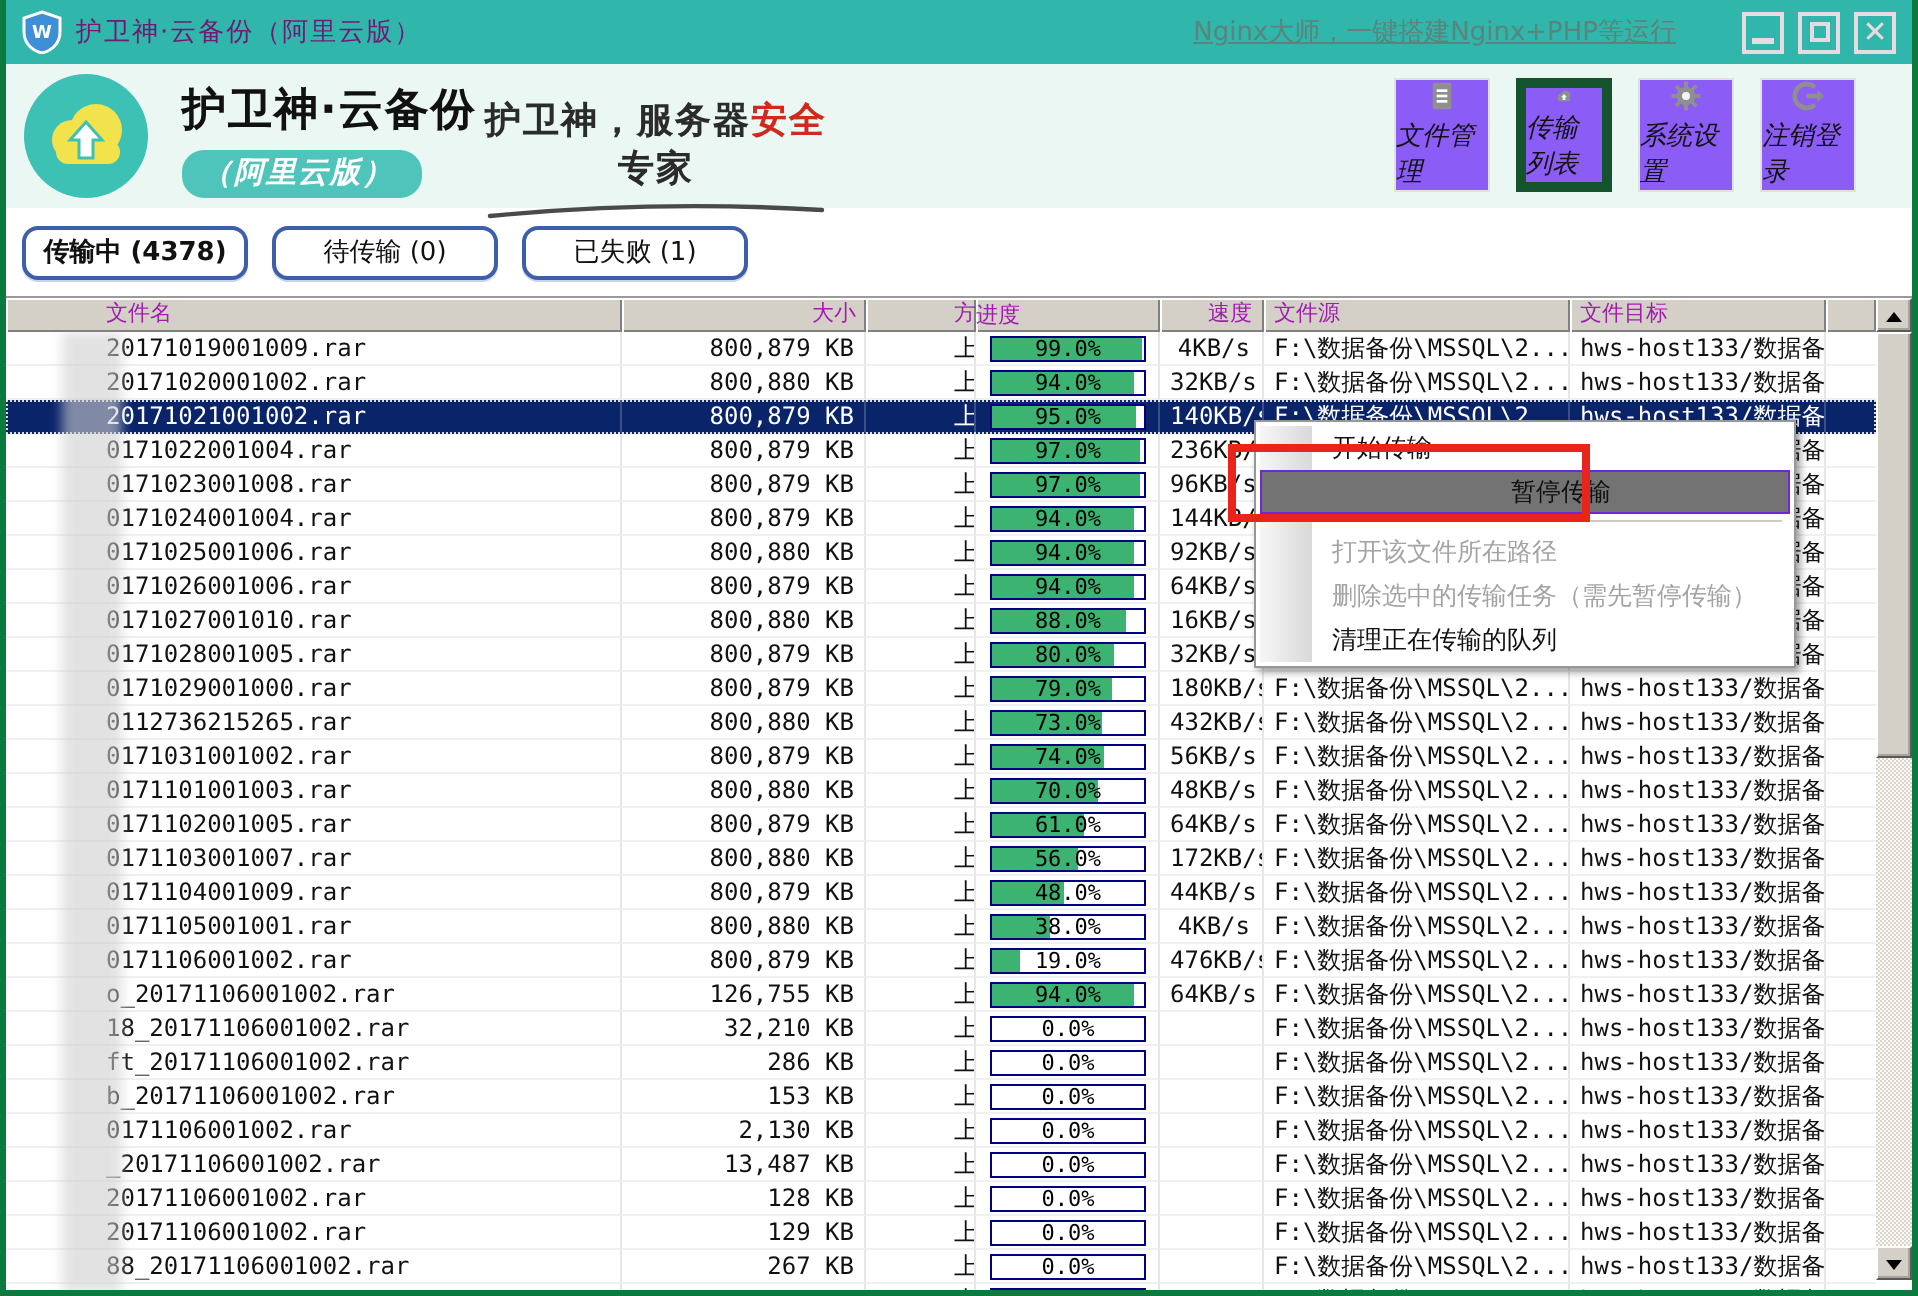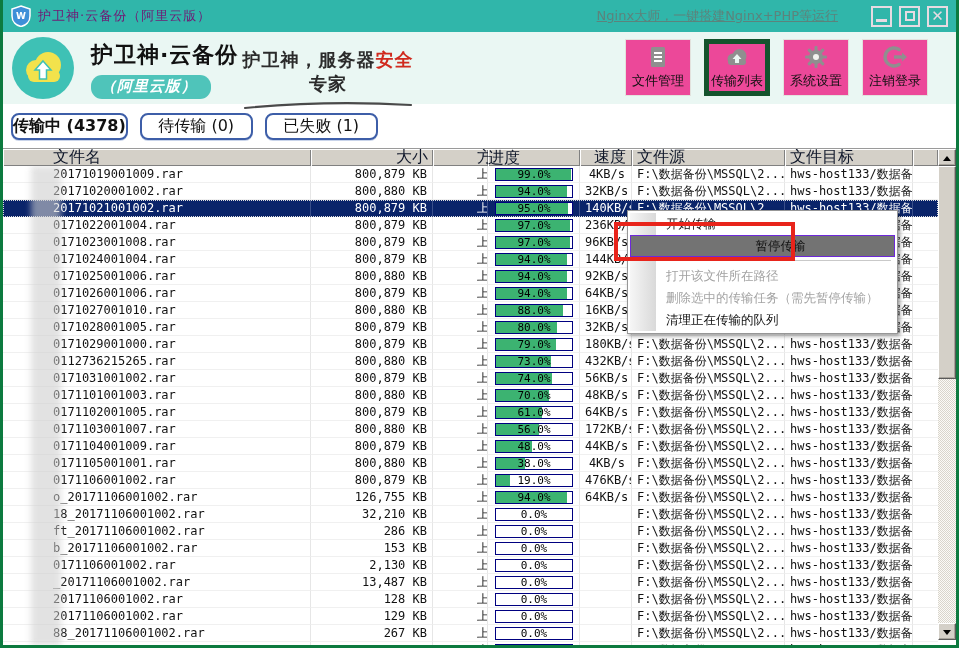--- a/index.html
+++ b/index.html
@@ -33,42 +33,42 @@
   .brand-badge {
     margin-top: 5px; display: inline-block; background: #4FC4BA; color: #fff; font-style: italic; font-weight: bold;
     font-size: 15px; padding: 2px 14px 3px 10px; border-radius: 11px; letter-spacing: 1px;
   }
   .slogan { position: absolute; left: 235px; top: 16px; width: 180px; text-align: center;
     font-family: "DejaVu Serif", "Liberation Serif", serif; font-size: 18px; font-weight: 600; color: #2b2b2b; letter-spacing: 1px; }
   .slogan .red { color: #D02A1E; }
   .slogan svg { display: block; margin: 4px auto 0; }
   .navbtns { position: absolute; right: 28px; top: 7px; display: flex; gap: 13px; }
   .navbtn {
-    width: 66px; height: 57px; background: #ec4899; border: 1px solid #E2E2DD; cursor: pointer;
-    display: flex; flex-direction: column; align-items: center; justify-content: center; gap: 3px;
+    width: 48px; height: 57px; background: #8b5cf6; border: 1px solid #E2E2DD; cursor: pointer;
+    display: flex; flex-direction: column; align-items: center; justify-content: center; gap: 3px; font-style: italic;
   }
   .navbtn.active { border: 5px solid #14532d; }
   .navbtn .nlabel { font-size: 13px; color: #111; }
 
   
   .tabbar { height: 44px; background: #fff; display: flex; align-items: center; gap: 12px; padding-left: 8px; }
   .tab {
     min-width: 113px; height: 27px; background: #fff; border: 2px solid #3D5EA8; border-radius: 8px;
-    font-size: 16px; color: #111; display: flex; align-items: center; justify-content: center; cursor: pointer;
+    font-size: 13px; color: #111; display: flex; align-items: center; justify-content: center; cursor: pointer;
     box-shadow: 0 1px 0 #c9d4ea;
     text-align: center;
   }
   .tab.active { font-weight: bold; }
 
   
   .table { position: relative; height: 497px; width: 953px; background: #fff; border-top: 1px solid #9a9a9a; overflow: hidden;
     font-family: "DejaVu Sans Mono", "Liberation Mono", monospace; }
   .thead { display: flex; height: 17px; width: 935px; }
   .hcell {
-    background: #D4D0C8; font-size: 16px; color: #0f172a; height: 17px; line-height: 16px; padding: 0 5px;
+    background: #D4D0C8; font-size: 11px; color: #a21caf; height: 17px; line-height: 16px; padding: 0 5px;
     box-shadow: inset 1px 1px 0 #ffffff, inset -1px -1px 0 #808080; cursor: pointer; overflow: hidden; white-space: nowrap; flex: none;
   }
   .rows { position: relative; height: 480px; overflow: hidden; width: 935px; }
   .row { display: flex; height: 17px; background: #fff; cursor: pointer; }
   .cell {
     flex: none; height: 17px; line-height: 16px; font-size: 12px; color: #111; padding: 0 5px;
     border-right: 1px solid #E6E6E6; border-bottom: 1px solid #F0F0F0; overflow: hidden; white-space: nowrap;
   }
   .c1 { width: 308px; padding-left: 50px; }
   .c2 { width: 122px; text-align: right; }

